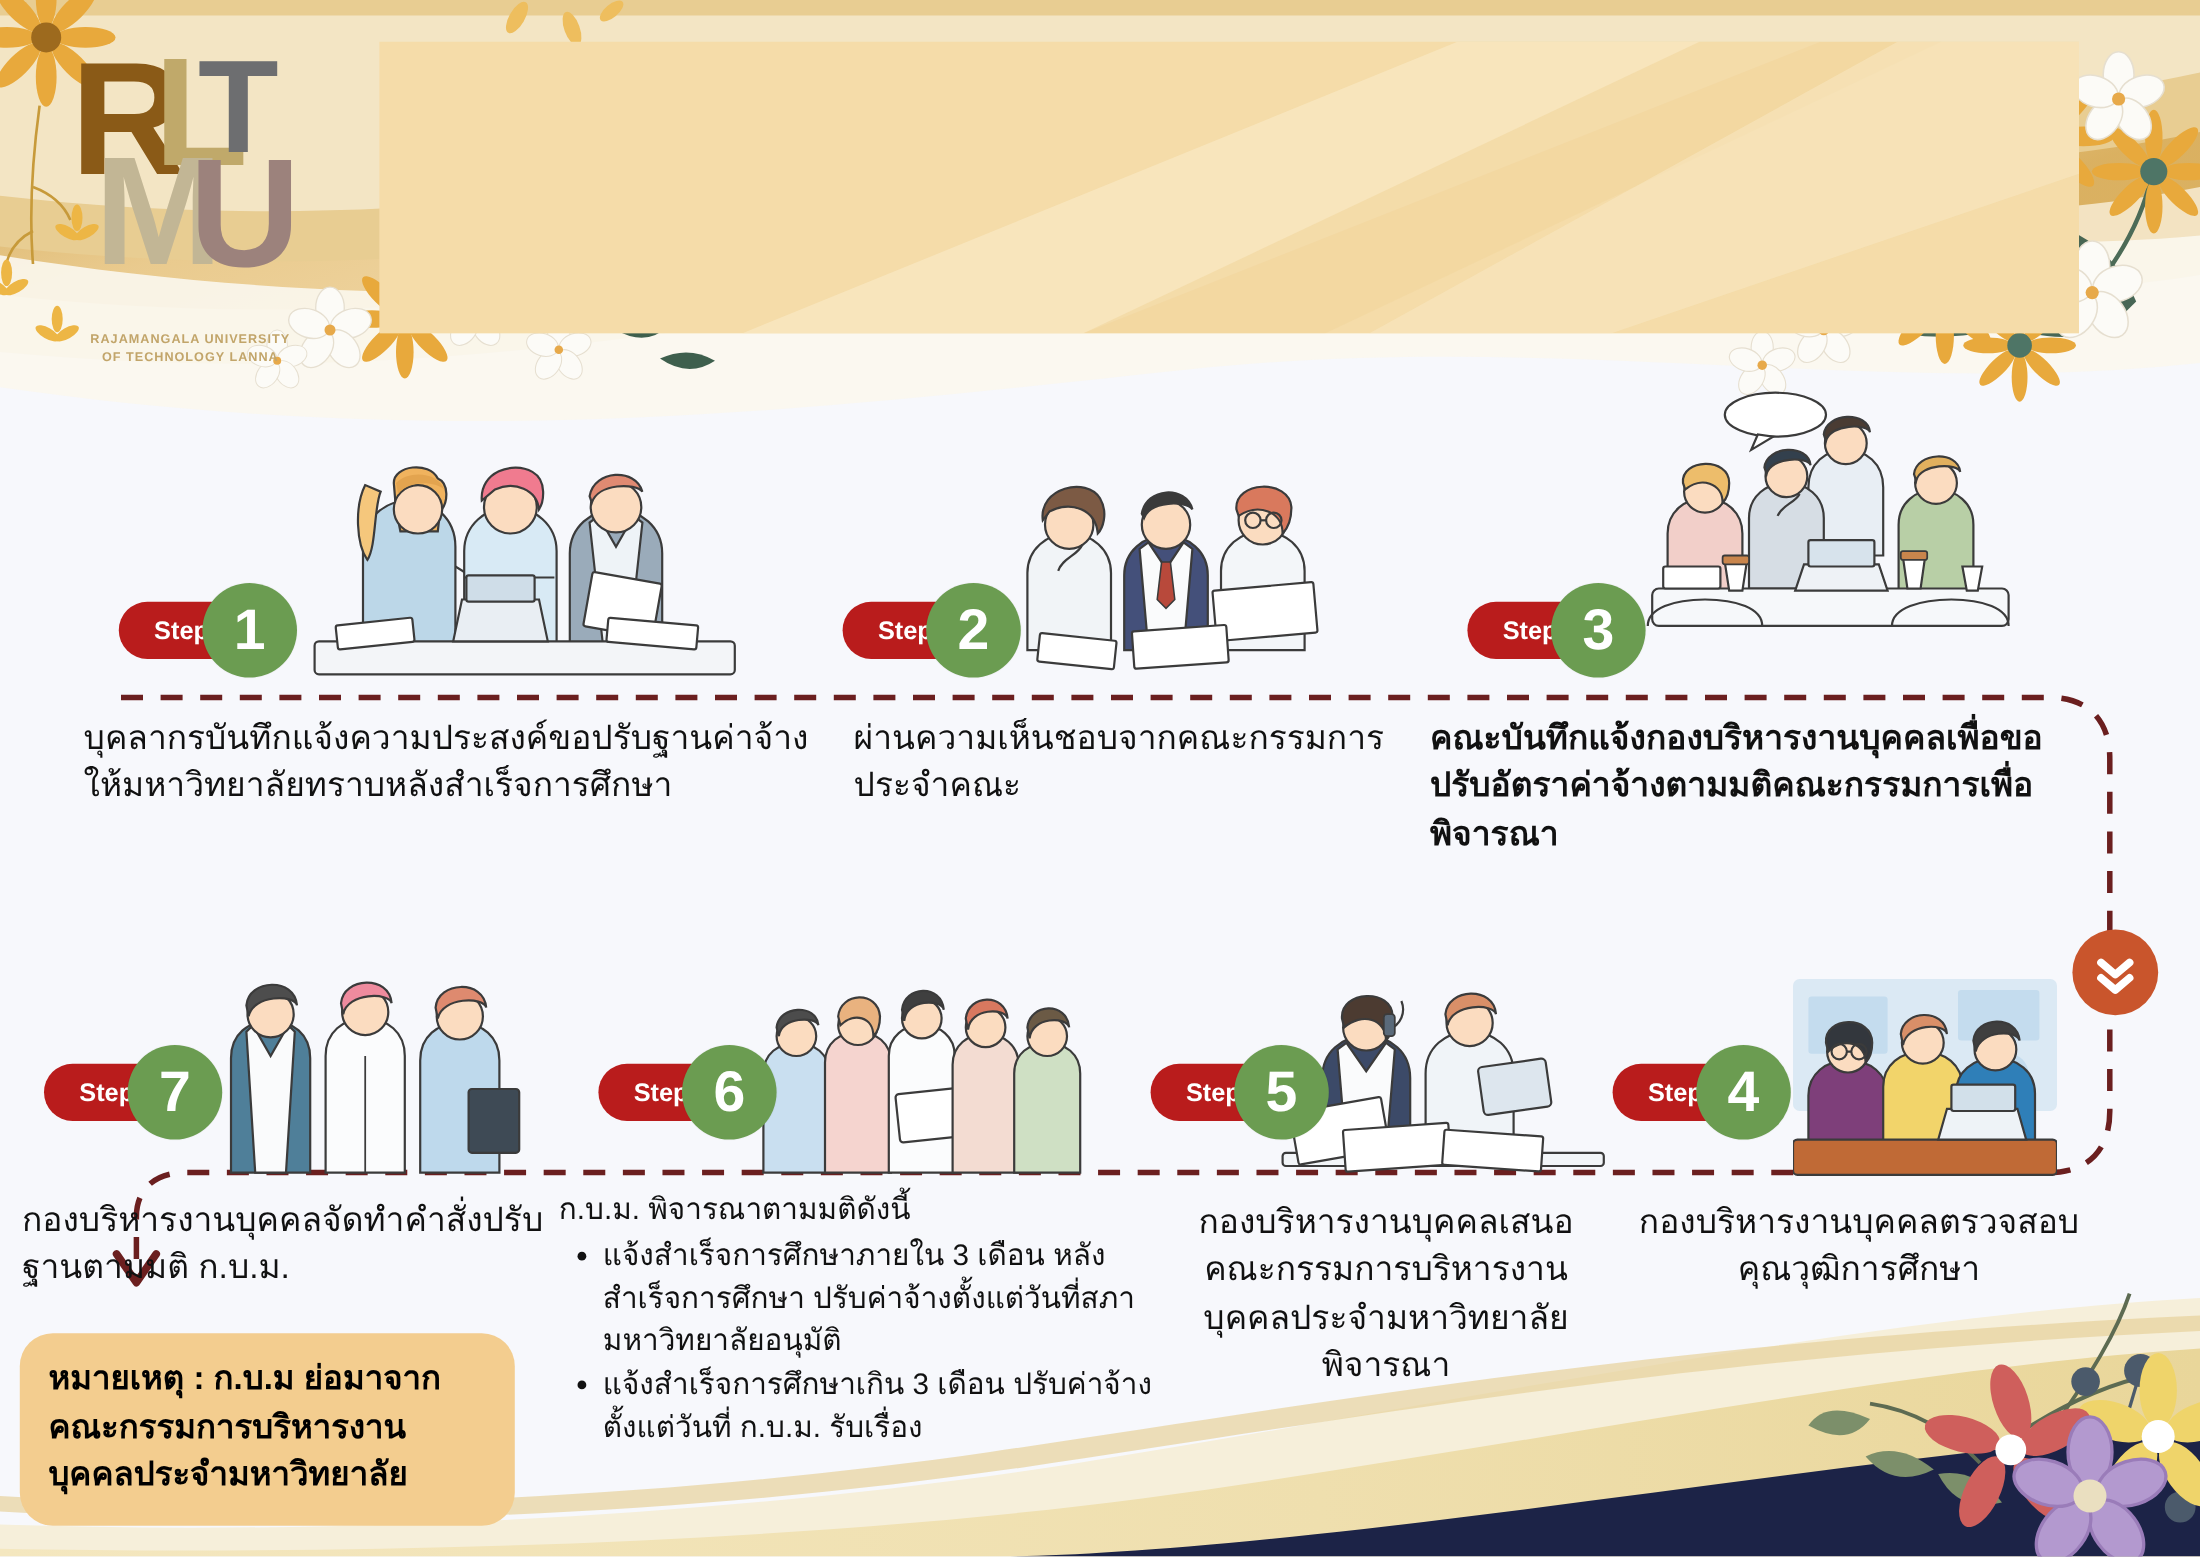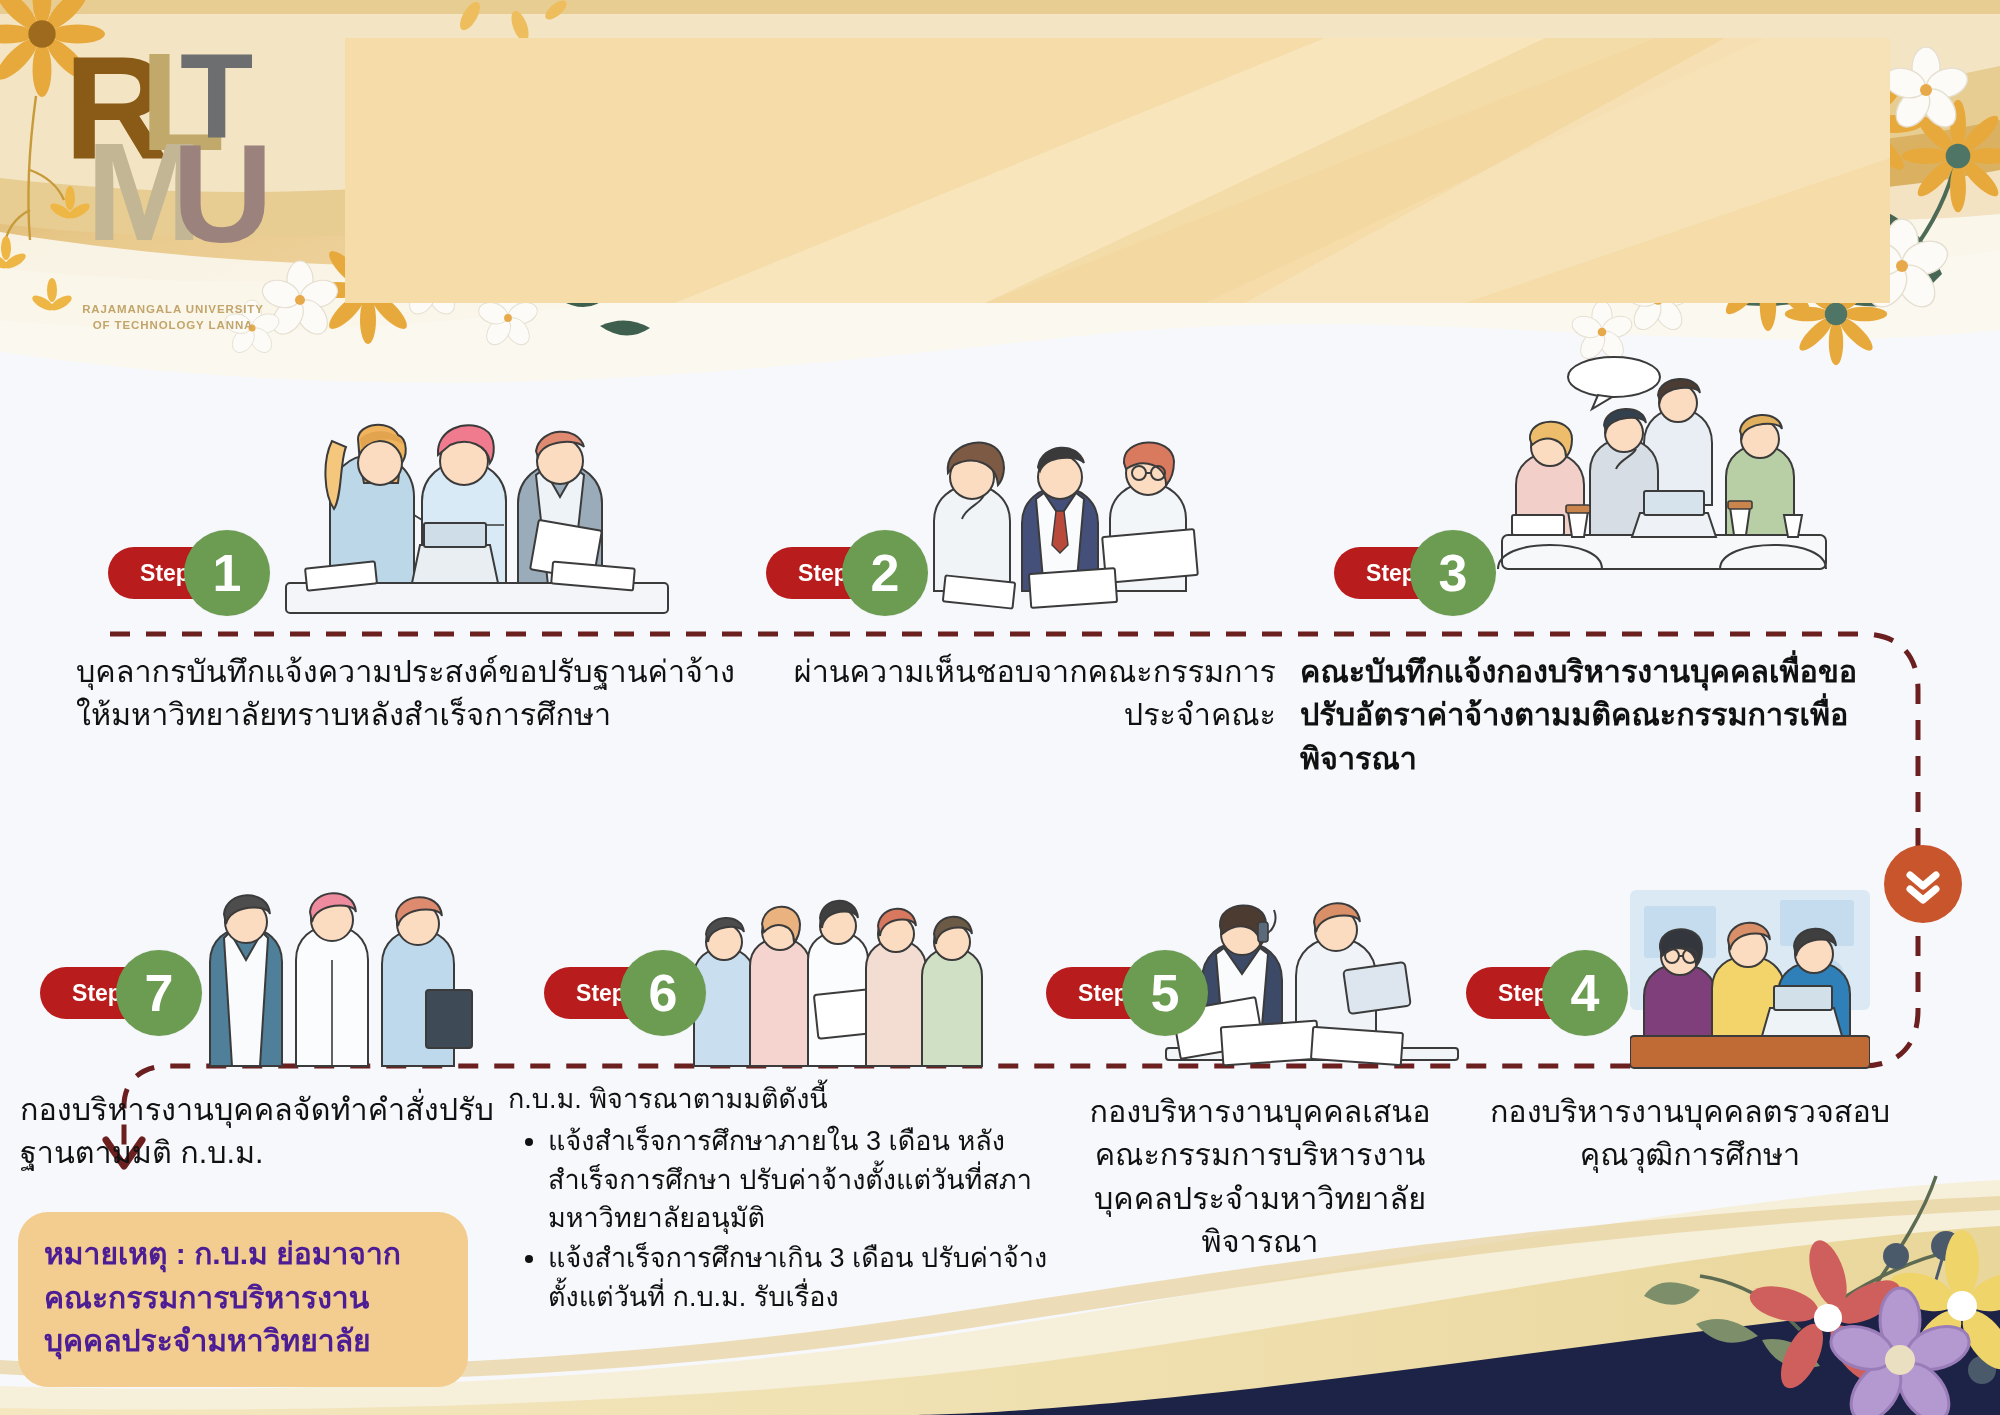--- a/index.html
+++ b/index.html
@@ -54,21 +54,21 @@
   }
 
   .art{position:absolute;z-index:4;}
   .desc{position:absolute;color:#111;font-size:30.5px;line-height:1.42;z-index:5;}
   .desc.center{text-align:center;}
 
   .note-box{
     position:absolute;left:18px;top:1212px;width:450px;
     background:#f3cd8f;border-radius:30px;
     padding:20px 26px 24px 26px;box-sizing:border-box;
-    color:#4c1d95;font-size:30px;line-height:1.45;font-weight:bold;
+    color:#000000;font-size:30px;line-height:1.45;font-weight:bold;
   }
 
   .bullets{margin:4px;padding-left:36px;}
   .bullets li{margin-bottom:2px;}
 
   .chev-circle{
     position:absolute;left:1884px;top:845px;width:78px;height:78px;
     border-radius:50%;background:#c9552c;z-index:7;
     display:flex;align-items:center;justify-content:center;
   }
@@ -484,21 +484,21 @@
     </g>
     <g>
       <rect x="112" y="156" width="86" height="34" rx="2" fill="#fff" stroke="#3b3b3b" stroke-width="2" transform="rotate(-4 155 173)"></rect>
       <rect x="26" y="164" width="70" height="26" rx="2" fill="#fff" stroke="#3b3b3b" stroke-width="2" transform="rotate(6 61 177)"></rect>
     </g>
   </svg>
   <div class="badge" style="left:766px;top:530px;">
     <div class="pill">Step</div>
     <div class="num">2</div>
   </div>
-  <div class="desc" style="left:736px;top:650px;width:540px;text-align:right;">ผ่านความเห็นชอบจากคณะกรรมการประจำคณะ</div>
+  <div class="desc" style="left:776px;top:650px;width:540px;">ผ่านความเห็นชอบจากคณะกรรมการประจำคณะ</div>
 
   <svg class="art" style="left:1494px;top:355px;width:340px;height:270px;" viewBox="0 0 340 270">
     <g>
       <ellipse cx="120" cy="22" rx="46" ry="20" fill="#fff" stroke="#3b3b3b" stroke-width="2"></ellipse>
       <path d="M104,40 L98,54 L118,42 Z" fill="#fff" stroke="#3b3b3b" stroke-width="2"></path>
     </g>
     <g>
       <path d="M150,88 C150,66 166,54 184,54 C202,54 218,66 218,88 L218,150 L150,150 Z" fill="#e8eef4" stroke="#3b3b3b" stroke-width="2"></path>
       <circle cx="184" cy="48" r="19" fill="#fbdcc0" stroke="#3b3b3b" stroke-width="2"></circle>
       <path d="M164,40 C166,20 204,18 206,38 C204,30 170,30 166,46 Z" fill="#4a3c33" stroke="#3b3b3b" stroke-width="2"></path>

